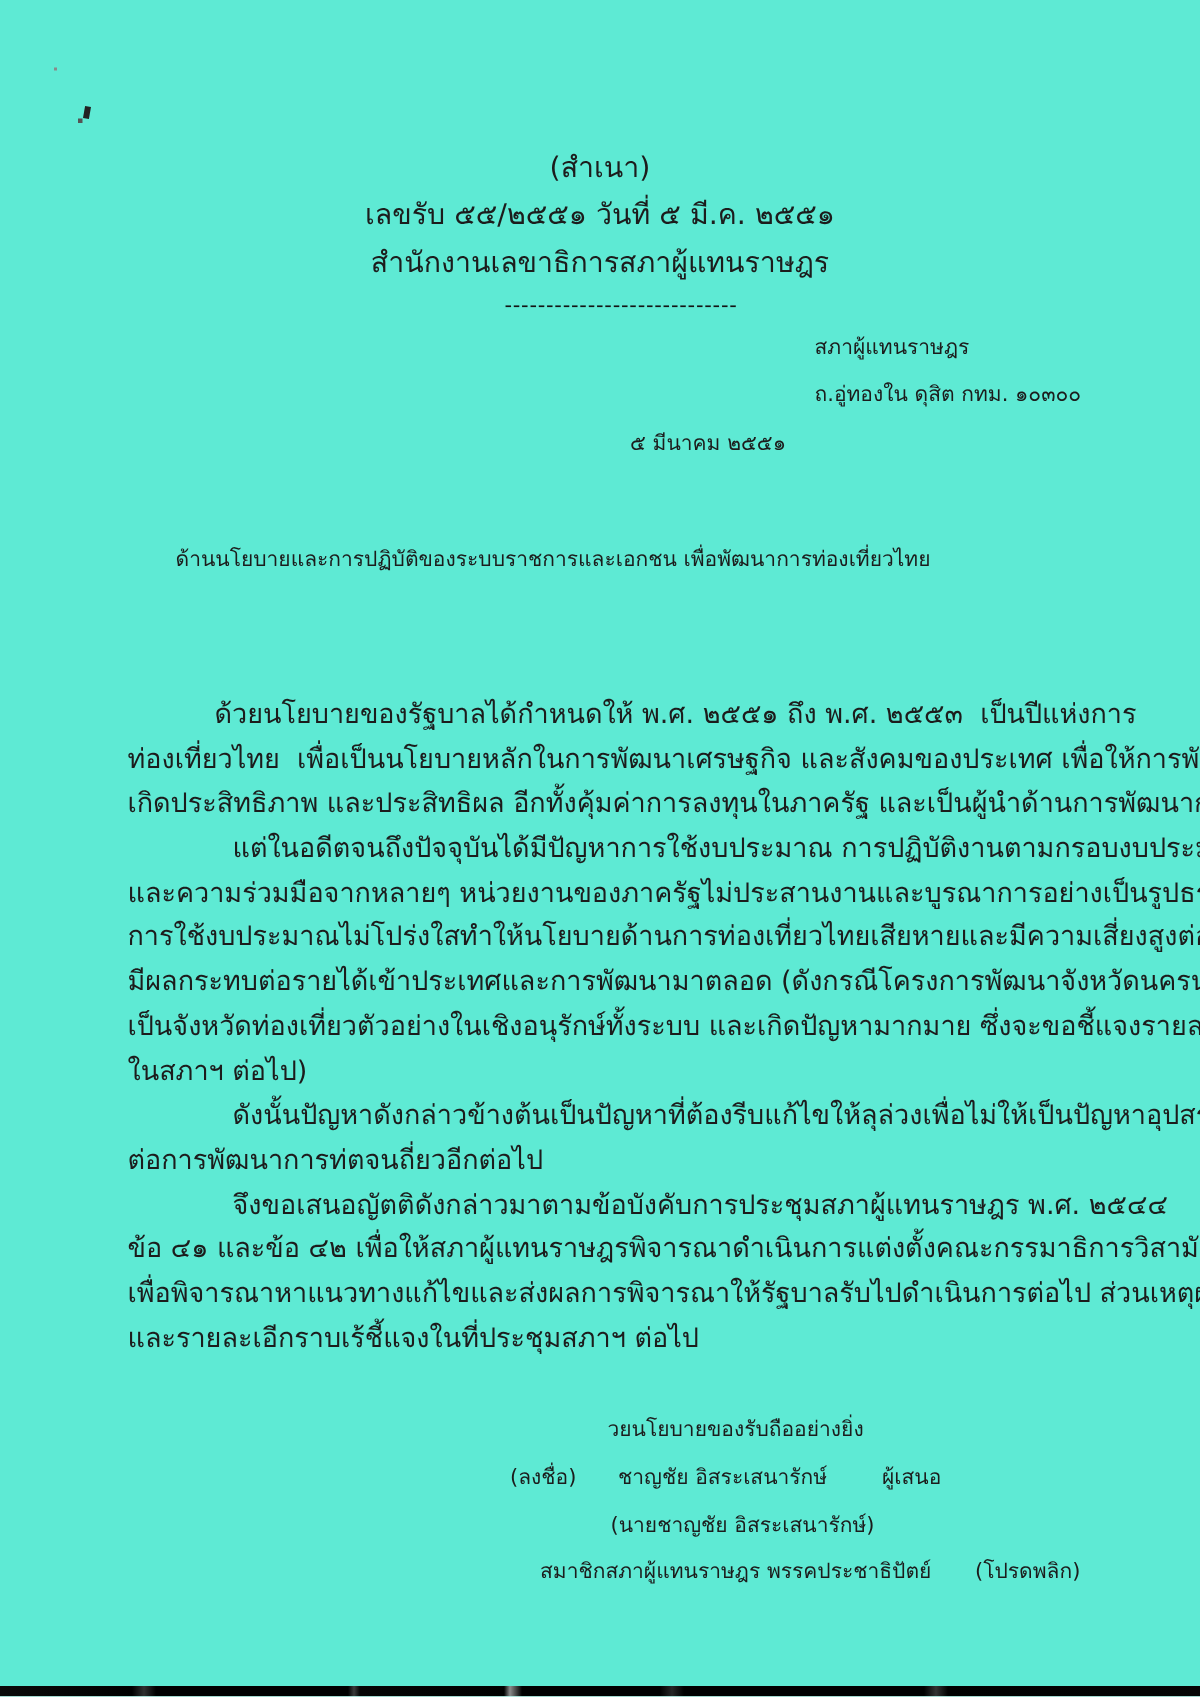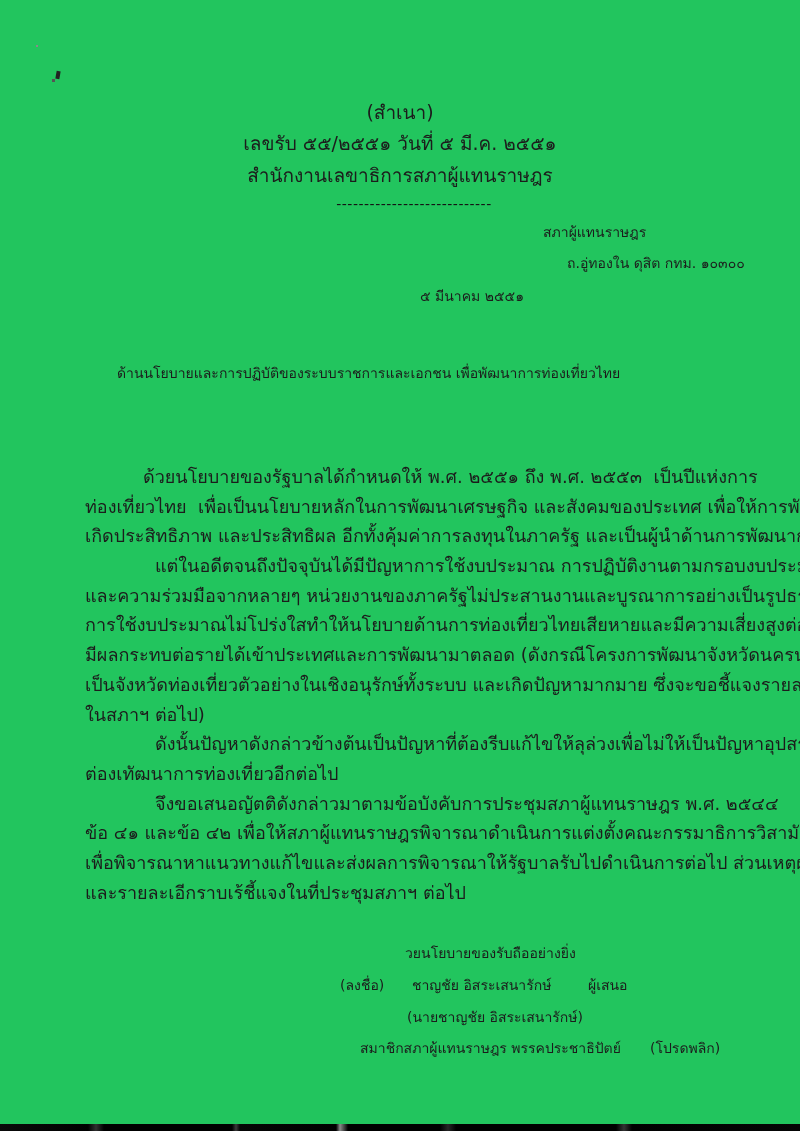--- a/index.html
+++ b/index.html
@@ -1,20 +1,20 @@
 <!DOCTYPE html>
 <html><head>
 <meta charset="utf-8">
 <style>
   html, body { margin: 0; padding: 0; background: #ffffff; }
   .page {
     position: relative;
     width: 800px;
     height: 1131px;
-    background: #22c55e;
+    background: #5eead4;
     font-family: "DejaVu Sans", sans-serif;
     color: #1c1c1c;
     overflow: hidden;
   }
   .abs { position: absolute; white-space: pre; font-size: 14px; line-height: 24px; }
   .center { left: 0; right: 0; text-align: center; white-space: pre; }
   .hdr { font-size: 19px; }
   .divider { font-size: 14px; letter-spacing: 0.5px; transform: translateX(14px); color: #141414; }
   .body-block { position: absolute; left: 85px; top: 462px; width: 690px; }
   .line { white-space: pre; font-size: 18px; line-height: 29.7px; height: 29.7px; }
@@ -40,38 +40,38 @@
   <div class="speck s1"></div>
   <div class="speck s2"></div>
   <div class="speck s3"></div>
 
   <div class="abs center hdr" style="top:100px">(สำเนา)</div>
   <div class="abs center hdr" style="top:131px">เลขรับ ๕๕/๒๕๕๑ วันที่ ๕ มี.ค. ๒๕๕๑</div>
   <div class="abs center hdr" style="top:163px">สำนักงานเลขาธิการสภาผู้แทนราษฎร</div>
   <div class="abs center divider" style="top:192px">----------------------------</div>
 
   <div class="abs" style="left:543px; top:220px">สภาผู้แทนราษฎร</div>
-  <div class="abs" style="left:567px; top:251px">ถ.อู่ทองใน ดุสิต กทม. ๑๐๓๐๐</div>
+  <div class="abs" style="left:543px; top:251px">ถ.อู่ทองใน ดุสิต กทม. ๑๐๓๐๐</div>
   <div class="abs" style="left:420px; top:284px">๕ มีนาคม ๒๕๕๑</div>
 
   <div class="abs" style="left:117px; top:361px">ด้านนโยบายและการปฏิบัติของระบบราชการและเอกชน เพื่อพัฒนาการท่องเที่ยวไทย</div>
 
 
   <div class="body-block">
     <div class="line indent-sm">ด้วยนโยบายของรัฐบาลได้กำหนดให้ พ.ศ. ๒๕๕๑ ถึง พ.ศ. ๒๕๕๓  เป็นปีแห่งการ</div>
     <div class="line">ท่องเที่ยวไทย  เพื่อเป็นนโยบายหลักในการพัฒนาเศรษฐกิจ และสังคมของประเทศ เพื่อให้การพัฒนาดังกล่าว</div>
     <div class="line">เกิดประสิทธิภาพ และประสิทธิผล อีกทั้งคุ้มค่าการลงทุนในภาครัฐ และเป็นผู้นำด้านการพัฒนาการท่องเที่ยว</div>
     <div class="line indent">แต่ในอดีตจนถึงปัจจุบันได้มีปัญหาการใช้งบประมาณ การปฏิบัติงานตามกรอบงบประมาณ</div>
     <div class="line">และความร่วมมือจากหลายๆ หน่วยงานของภาครัฐไม่ประสานงานและบูรณาการอย่างเป็นรูปธรรม อีกทั้งมี</div>
     <div class="line">การใช้งบประมาณไม่โปร่งใสทำให้นโยบายด้านการท่องเที่ยวไทยเสียหายและมีความเสี่ยงสูงต่อการลงทุน</div>
     <div class="line">มีผลกระทบต่อรายได้เข้าประเทศและการพัฒนามาตลอด (ดังกรณีโครงการพัฒนาจังหวัดนครนายก</div>
     <div class="line">เป็นจังหวัดท่องเที่ยวตัวอย่างในเชิงอนุรักษ์ทั้งระบบ และเกิดปัญหามากมาย ซึ่งจะขอชี้แจงรายละเอียด</div>
     <div class="line">ในสภาฯ ต่อไป)</div>
     <div class="line indent">ดังนั้นปัญหาดังกล่าวข้างต้นเป็นปัญหาที่ต้องรีบแก้ไขให้ลุล่วงเพื่อไม่ให้เป็นปัญหาอุปสรรค</div>
-    <div class="line">ต่องเทัฒนาการท่องเที่ยวอีกต่อไป</div>
+    <div class="line">ต่อการพัฒนาการท่ตจนถี่ยวอีกต่อไป</div>
     <div class="line indent">จึงขอเสนอญัตติดังกล่าวมาตามข้อบังคับการประชุมสภาผู้แทนราษฎร พ.ศ. ๒๕๔๔</div>
     <div class="line">ข้อ ๔๑ และข้อ ๔๒ เพื่อให้สภาผู้แทนราษฎรพิจารณาดำเนินการแต่งตั้งคณะกรรมาธิการวิสามัญ</div>
     <div class="line">เพื่อพิจารณาหาแนวทางแก้ไขและส่งผลการพิจารณาให้รัฐบาลรับไปดำเนินการต่อไป ส่วนเหตุผล</div>
     <div class="line">และรายละเอีกราบเร้ชี้แจงในที่ประชุมสภาฯ ต่อไป</div>
   </div>
 
   <div class="abs" style="left:405px; top:941px">วยนโยบายของรับถืออย่างยิ่ง</div>
   <div class="abs" style="left:340px; top:973px">(ลงชื่อ)</div>
   <div class="abs" style="left:412px; top:973px">ชาญชัย อิสระเสนารักษ์</div>
   <div class="abs" style="left:588px; top:973px">ผู้เสนอ</div>

